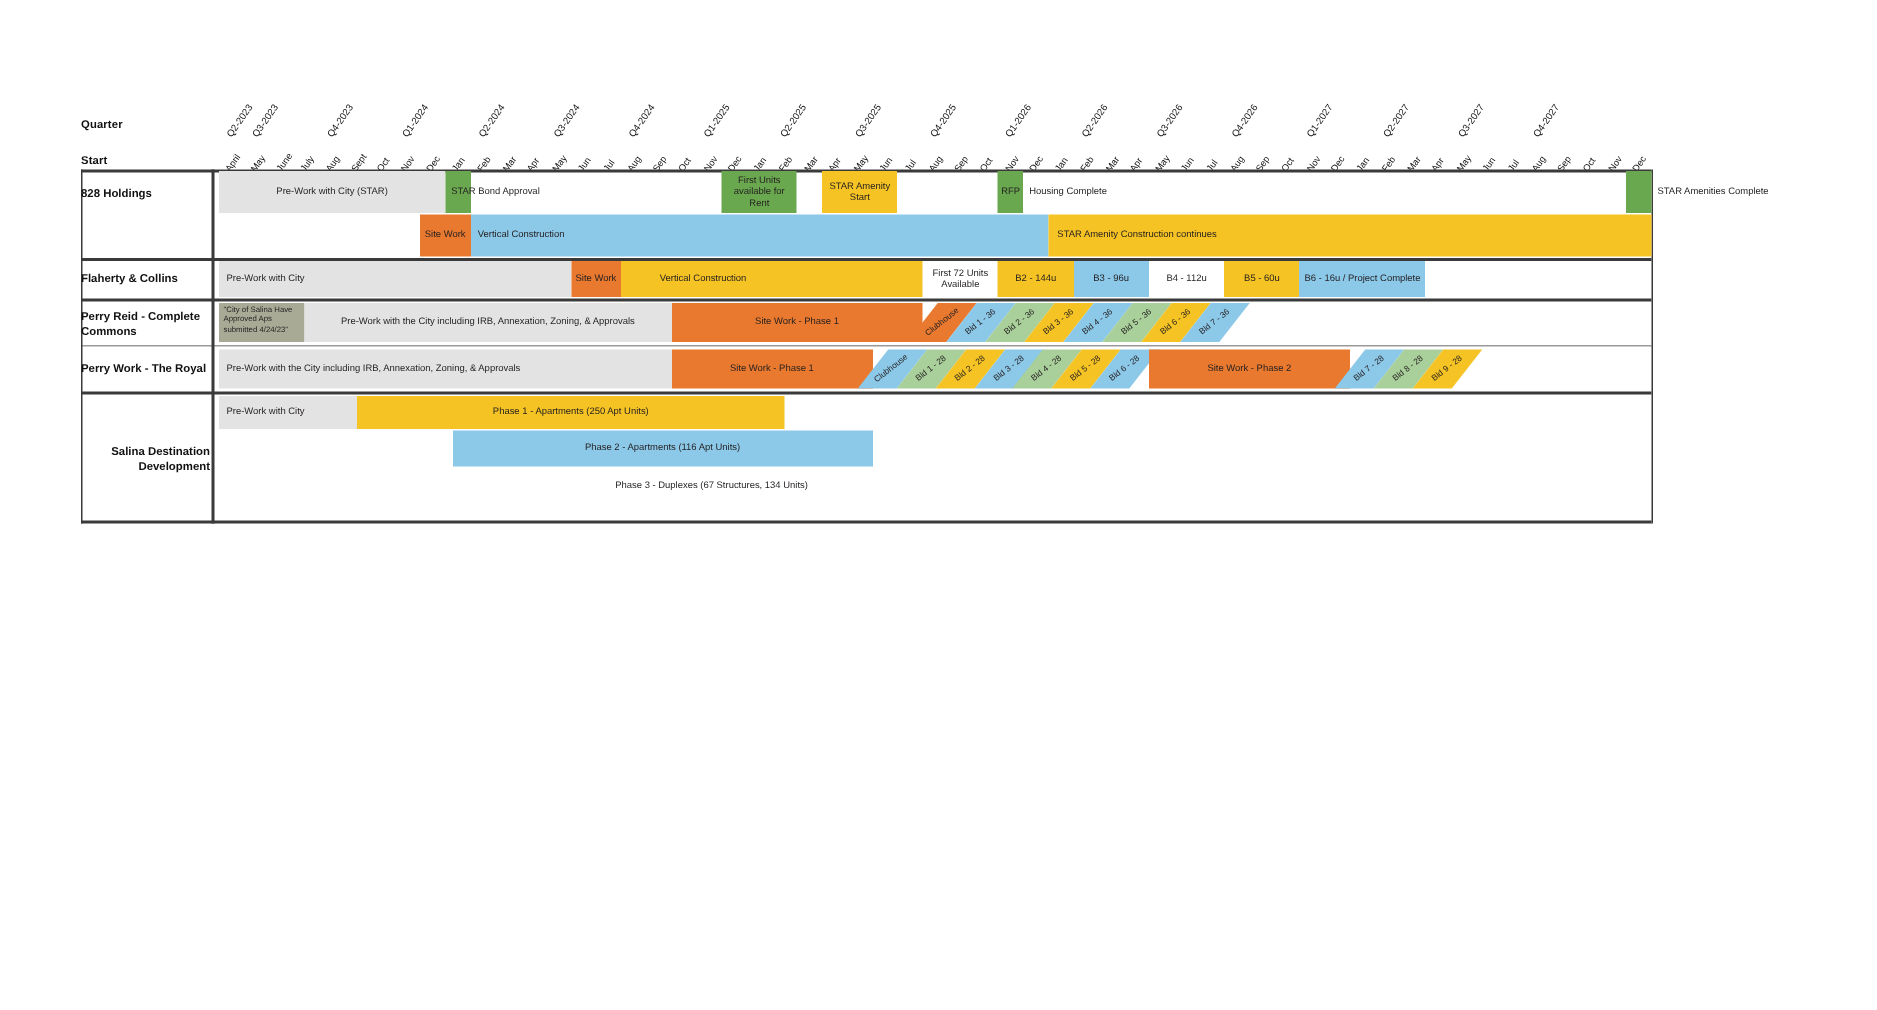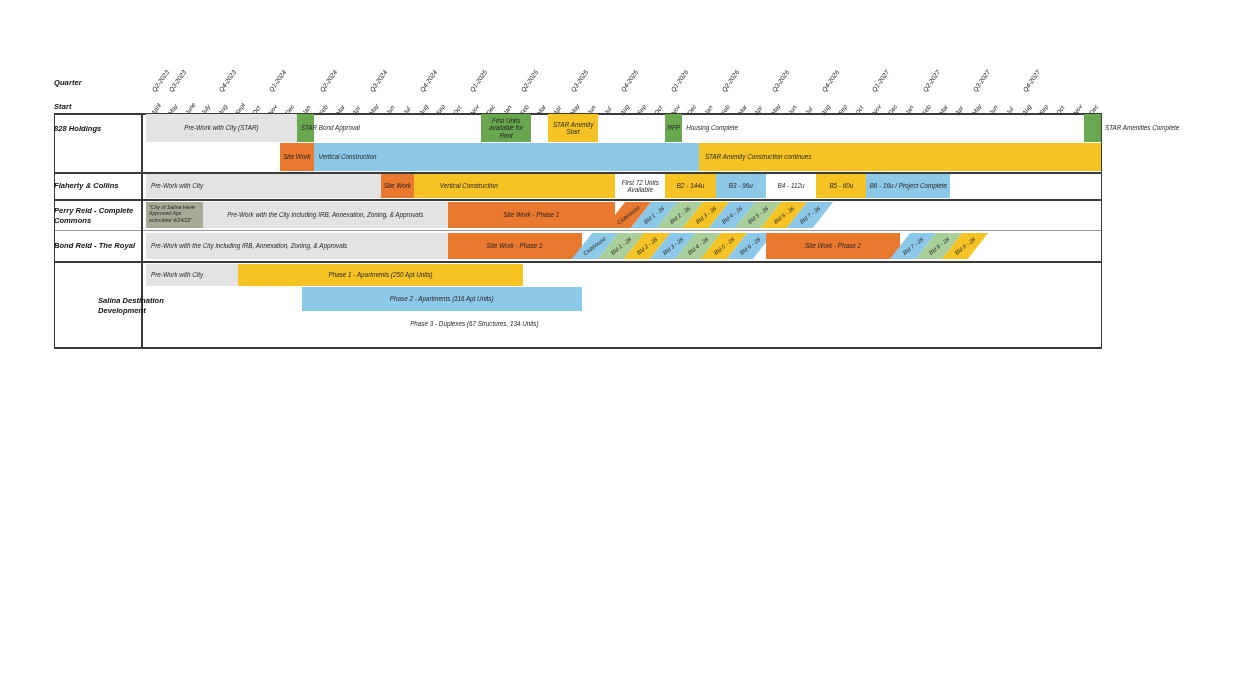--- a/index.html
+++ b/index.html
@@ -1,34 +1,34 @@
 <!DOCTYPE html>
 <html><head>
 <meta charset="utf-8">
 <style>
   html,body{margin:0;padding:0;background:#ffffff;}
   body{width:1251px;height:673px;font-family:"Liberation Sans",sans-serif;color:#111;overflow:hidden;}
 
-  #chart{position:absolute;left:0;top:0;width:1039px;height:673px;font-style:italic;}
+  #chart{position:absolute;left:0;top:0;width:1039px;height:673px;}
 
   
   .hdr-label{position:absolute;font-size:7.5px;font-weight:bold;color:#111;letter-spacing:.1px;}
   #lbl-quarter{left:54px;top:78px;}
 
   .tick{position:absolute;font-size:6.2px;color:#111;white-space:nowrap;
         transform:rotate(-55deg);transform-origin:left bottom;}
   .qtick{font-size:6.4px;}
 
   
   .hline{position:absolute;background:#3a3a3a;}
   .vline{position:absolute;background:#3a3a3a;}
 
   
   .rowname{position:absolute;left:54px;font-size:7.6px;font-weight:bold;color:#111;line-height:10px;}
-  .rowname.center{left:54px;width:86px;text-align:left;margin-left:44px;}
+  .rowname.center{left:54px;width:86px;text-align:right;}
 
   
   .bar{position:absolute;box-sizing:border-box;display:flex;align-items:center;justify-content:center;
        font-size:6.3px;color:#231f20;text-align:center;line-height:7.4px;overflow:hidden;padding:0 1px;}
   .bar.left{justify-content:flex-start;padding-left:3px;text-align:left;}
   .bar-grey{background:#e3e3e3;}
   .bar-green{background:#6aa84f;}
   .bar-yellow{background:#f6c324;}
   .bar-orange{background:#e8792f;}
   .bar-blue{background:#8cc8e8;}
@@ -129,21 +129,21 @@
     <div class="hline" style="left: 54px; top: 199px; width: 1047px; height: 2px; background: rgb(58, 58, 58);"></div>
     <div class="hline" style="left: 54px; top: 230px; width: 1047px; height: 1px; background: rgb(154, 154, 154);"></div>
     <div class="hline" style="left: 54px; top: 261px; width: 1047px; height: 2px; background: rgb(58, 58, 58);"></div>
     <div class="hline" style="left: 54px; top: 347px; width: 1047px; height: 2px; background: rgb(58, 58, 58);"></div>
     <div class="vline" style="left: 141px; top: 113px; width: 2px; height: 236px;"></div>
     <div class="vline" style="left: 1101px; top: 113px; width: 1px; height: 236px;"></div>
     <div class="vline" style="left: 54px; top: 113px; width: 1px; height: 236px;"></div>
     <div class="rowname" style="top: 124px; width: 86px;">828 Holdings</div>
     <div class="rowname" style="top: 181px; width: 86px;">Flaherty &amp; Collins</div>
     <div class="rowname" style="top: 206px; width: 86px;">Perry Reid - Complete Commons</div>
-    <div class="rowname" style="top: 241px; width: 86px;">Bond Reid - The Royal</div>
+    <div class="rowname" style="top: 241px; width: 86px;">Perry Work - The Royal</div>
     <div class="rowname center" style="top: 296px; width: 86px;">Salina Destination Development</div>
     <div class="bar bar-grey" style="left: 146px; top: 114px; width: 150.789px; height: 28px;">Pre-Work with City (STAR)</div>
     <div class="bar bar-green" style="left: 296.789px; top: 114px; width: 16.7544px; height: 28px;"></div>
     <div class="bar left" style="left: 297.789px; top: 114px; width: 200px; height: 28px; background: transparent; align-items: center;">STAR Bond Approval</div>
     <div class="bar bar-green" style="left: 481.088px; top: 114px; width: 50.2632px; height: 28px;">First Units available for Rent</div>
     <div class="bar bar-yellow" style="left: 548.105px; top: 114px; width: 50.2632px; height: 28px;">STAR Amenity Start</div>
     <div class="bar bar-green" style="left: 665.386px; top: 114px; width: 16.7544px; height: 28px;">RFP</div>
     <div class="bar left" style="left: 683.14px; top: 114px; width: 200px; height: 28px; background: transparent;">Housing Complete</div>
     <div class="bar bar-green" style="left: 1084.25px; top: 114px; width: 16.7544px; height: 28px;"></div>
     <div class="bar left" style="left: 1102px; top: 114px; width: 140px; height: 28px; background: transparent;">STAR Amenities Complete</div>

